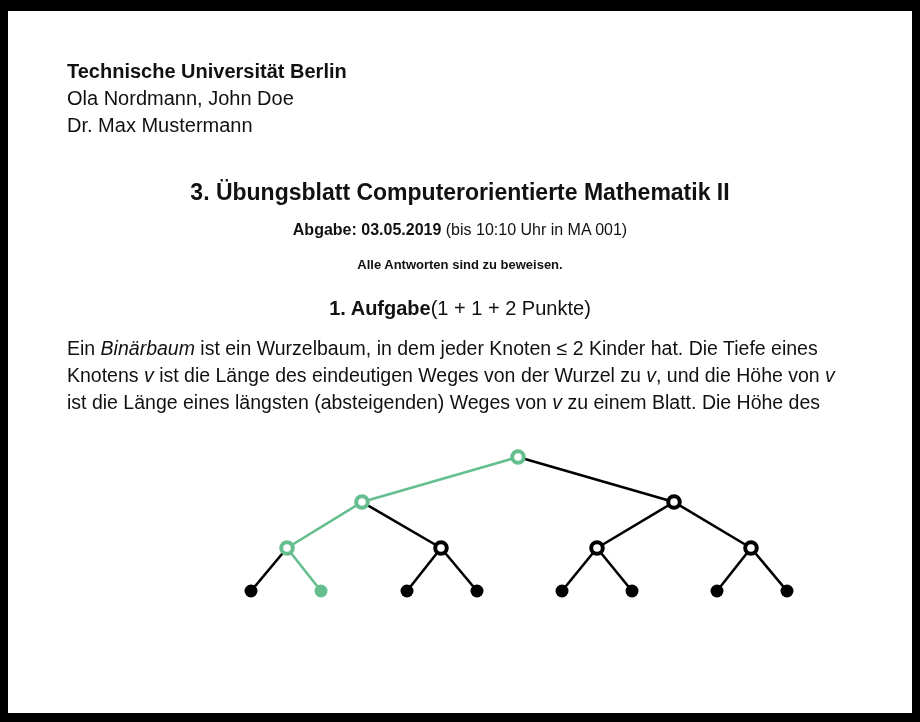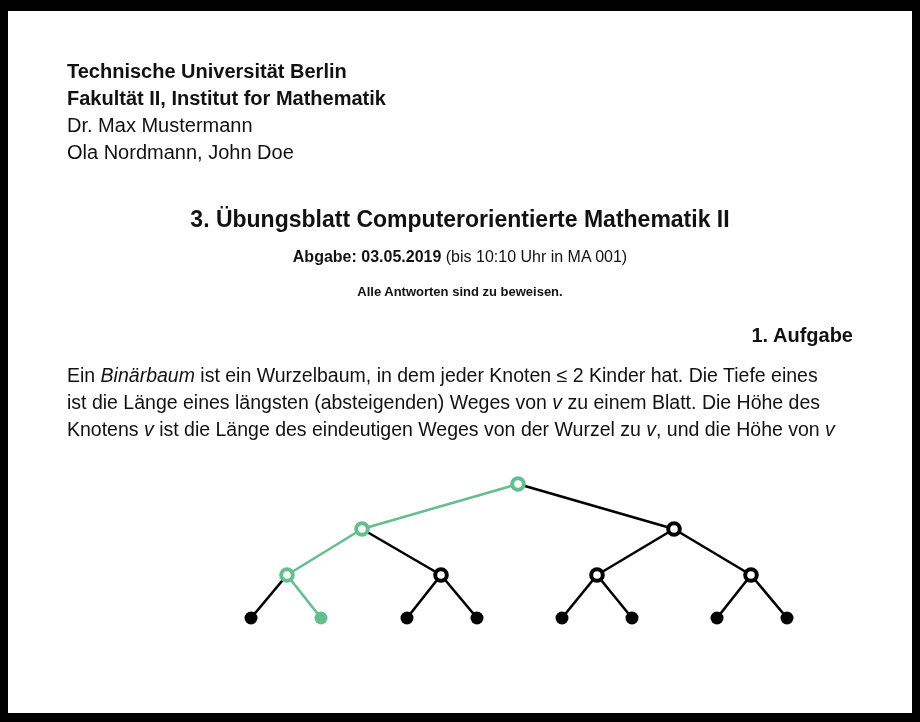--- a/index.html
+++ b/index.html
@@ -7,55 +7,55 @@
   .page{box-sizing:border-box;width:920px;height:722px;background:#fff;
         border-style:solid;border-color:#000;border-width:11px 8px 9px 8px;}
   .content{padding:47px 59px 0 59px;}
   .hdr{display:flex;justify-content:space-between;align-items:center;}
   .hdr-left div,.hdr-right div{font-size:20px;line-height:27px;}
   .hdr-right{text-align:right;}
   .b{font-weight:bold;}
   .title{margin-top:39px;text-align:center;font-size:23px;font-weight:bold;line-height:28px;}
   .subline{margin-top:12px;text-align:center;font-size:16px;line-height:24px;}
   .notice{margin-top:11px;text-align:center;font-size:13px;font-weight:bold;line-height:24px;}
-  .taskrow{margin-top:18px;display:flex;justify-content:flex-end;font-size:20px;line-height:26px;}
+  .taskrow{margin-top:18px;display:flex;justify-content:center;font-size:20px;line-height:26px;}
   .para{margin-top:14px;font-size:19.5px;line-height:27px;}
   .it{font-style:italic;}
   .treewrap{margin-top:6px;height:192px;position:relative;}
   .treewrap svg{display:block;}
 </style>
 </head>
 <body>
 
 <div class="page">
   <div class="content">
 
     <div class="hdr">
       <div class="hdr-left">
         <div class="b">Technische Universität Berlin</div>
-        <div class="b">Fakultät II, Institut for Mathematik</div>
+        <div>Ola Nordmann, John Doe</div>
         <div>Dr. Max Mustermann</div>
-        <div>Ola Nordmann, John Doe</div>
       </div>
     </div>
 
     <div class="title">3. Übungsblatt Computerorientierte Mathematik II</div>
 
     <div class="subline"><span class="b">Abgabe: 03.05.2019</span><span> (bis 10:10 Uhr in MA 001)</span></div>
 
     <div class="notice">Alle Antworten sind zu beweisen.</div>
 
     <div class="taskrow">
       <span class="b">1. Aufgabe</span>
+      <span>(1 + 1 + 2 Punkte)</span>
     </div>
 
     <div class="para">
       <div><span>Ein </span><span class="it">Binärbaum</span><span> ist ein Wurzelbaum, in dem jeder Knoten ≤ 2 Kinder hat. Die Tiefe eines</span></div>
+      <div><span>Knotens </span><span class="it">v</span><span> ist die Länge des eindeutigen Weges von der Wurzel zu </span><span class="it">v</span><span>, und die Höhe von </span><span class="it">v</span></div>
       <div><span>ist die Länge eines längsten (absteigenden) Weges von </span><span class="it">v</span><span> zu einem Blatt. Die Höhe des</span></div>
-      <div><span>Knotens </span><span class="it">v</span><span> ist die Länge des eindeutigen Weges von der Wurzel zu </span><span class="it">v</span><span>, und die Höhe von </span><span class="it">v</span></div>
     </div>
 
     <div class="treewrap">
       <svg width="904" height="192" viewBox="8 468 904 192" xmlns="http://www.w3.org/2000/svg">
           <line x1="459" y1="503" x2="303" y2="548" stroke="#64be8e" stroke-width="2.6"></line>
           <line x1="459" y1="503" x2="615" y2="548" stroke="#000000" stroke-width="2.6"></line>
           <line x1="303" y1="548" x2="228" y2="594" stroke="#64be8e" stroke-width="2.6"></line>
           <line x1="303" y1="548" x2="382" y2="594" stroke="#000000" stroke-width="2.6"></line>
           <line x1="615" y1="548" x2="538" y2="594" stroke="#000000" stroke-width="2.6"></line>
           <line x1="615" y1="548" x2="692" y2="594" stroke="#000000" stroke-width="2.6"></line>

